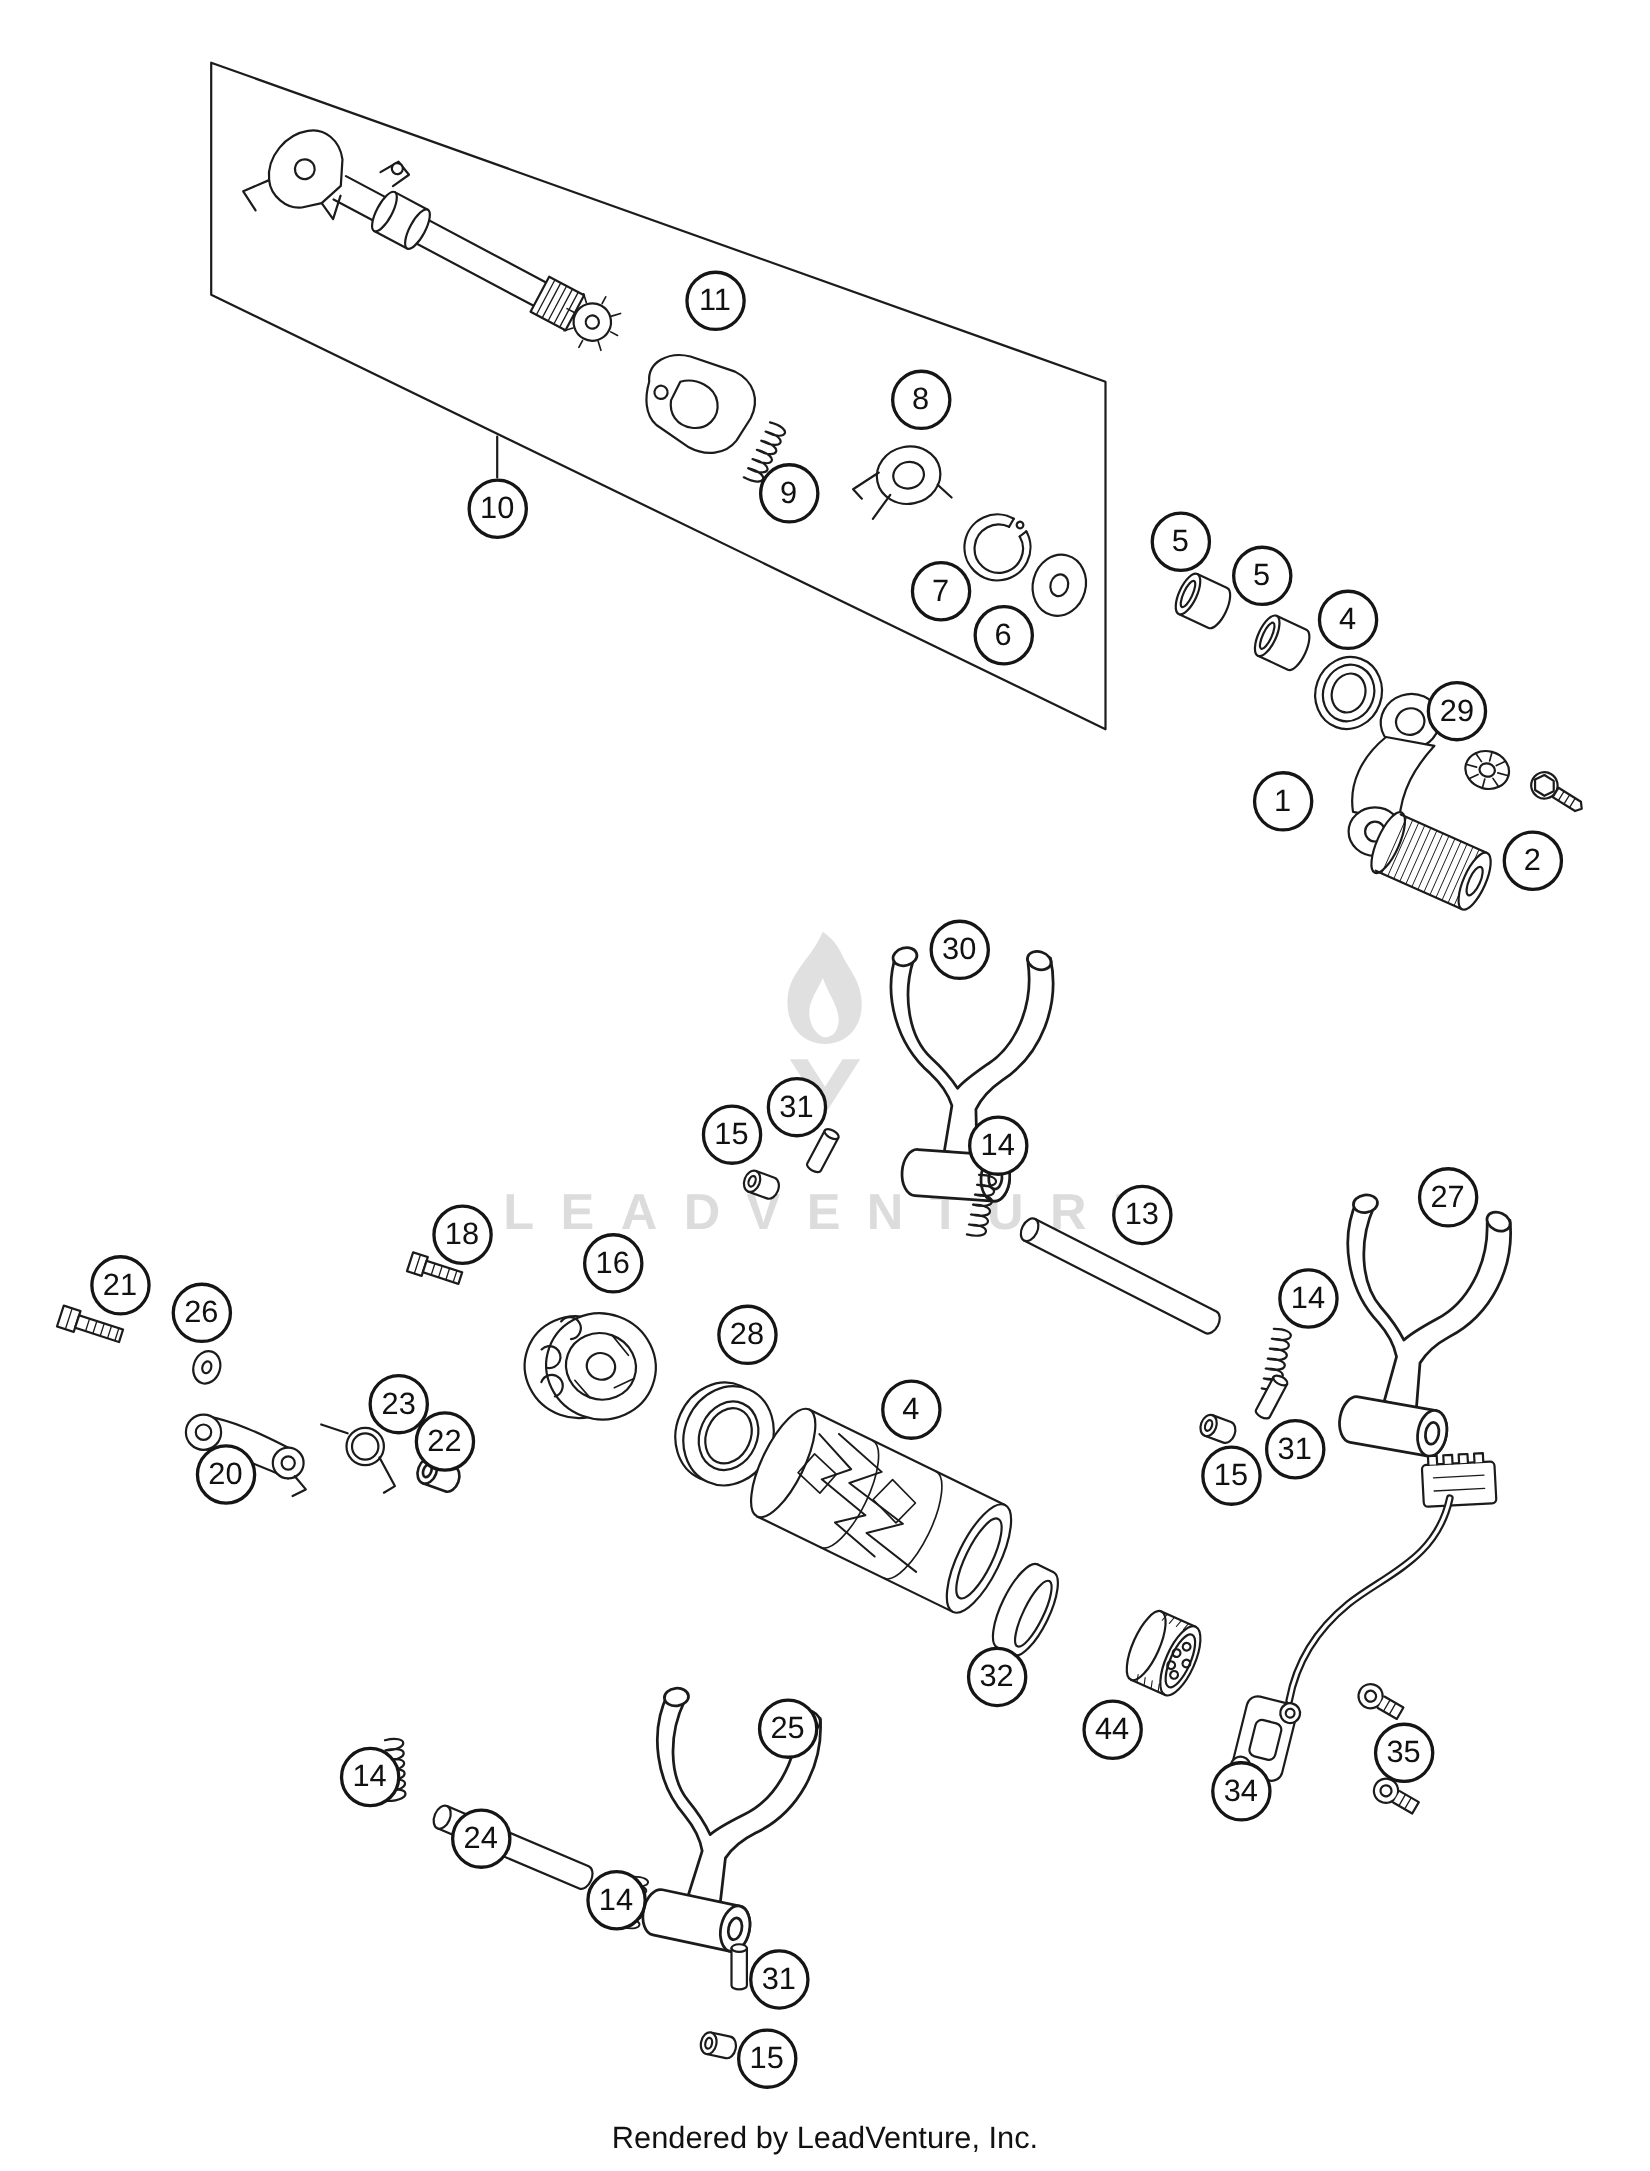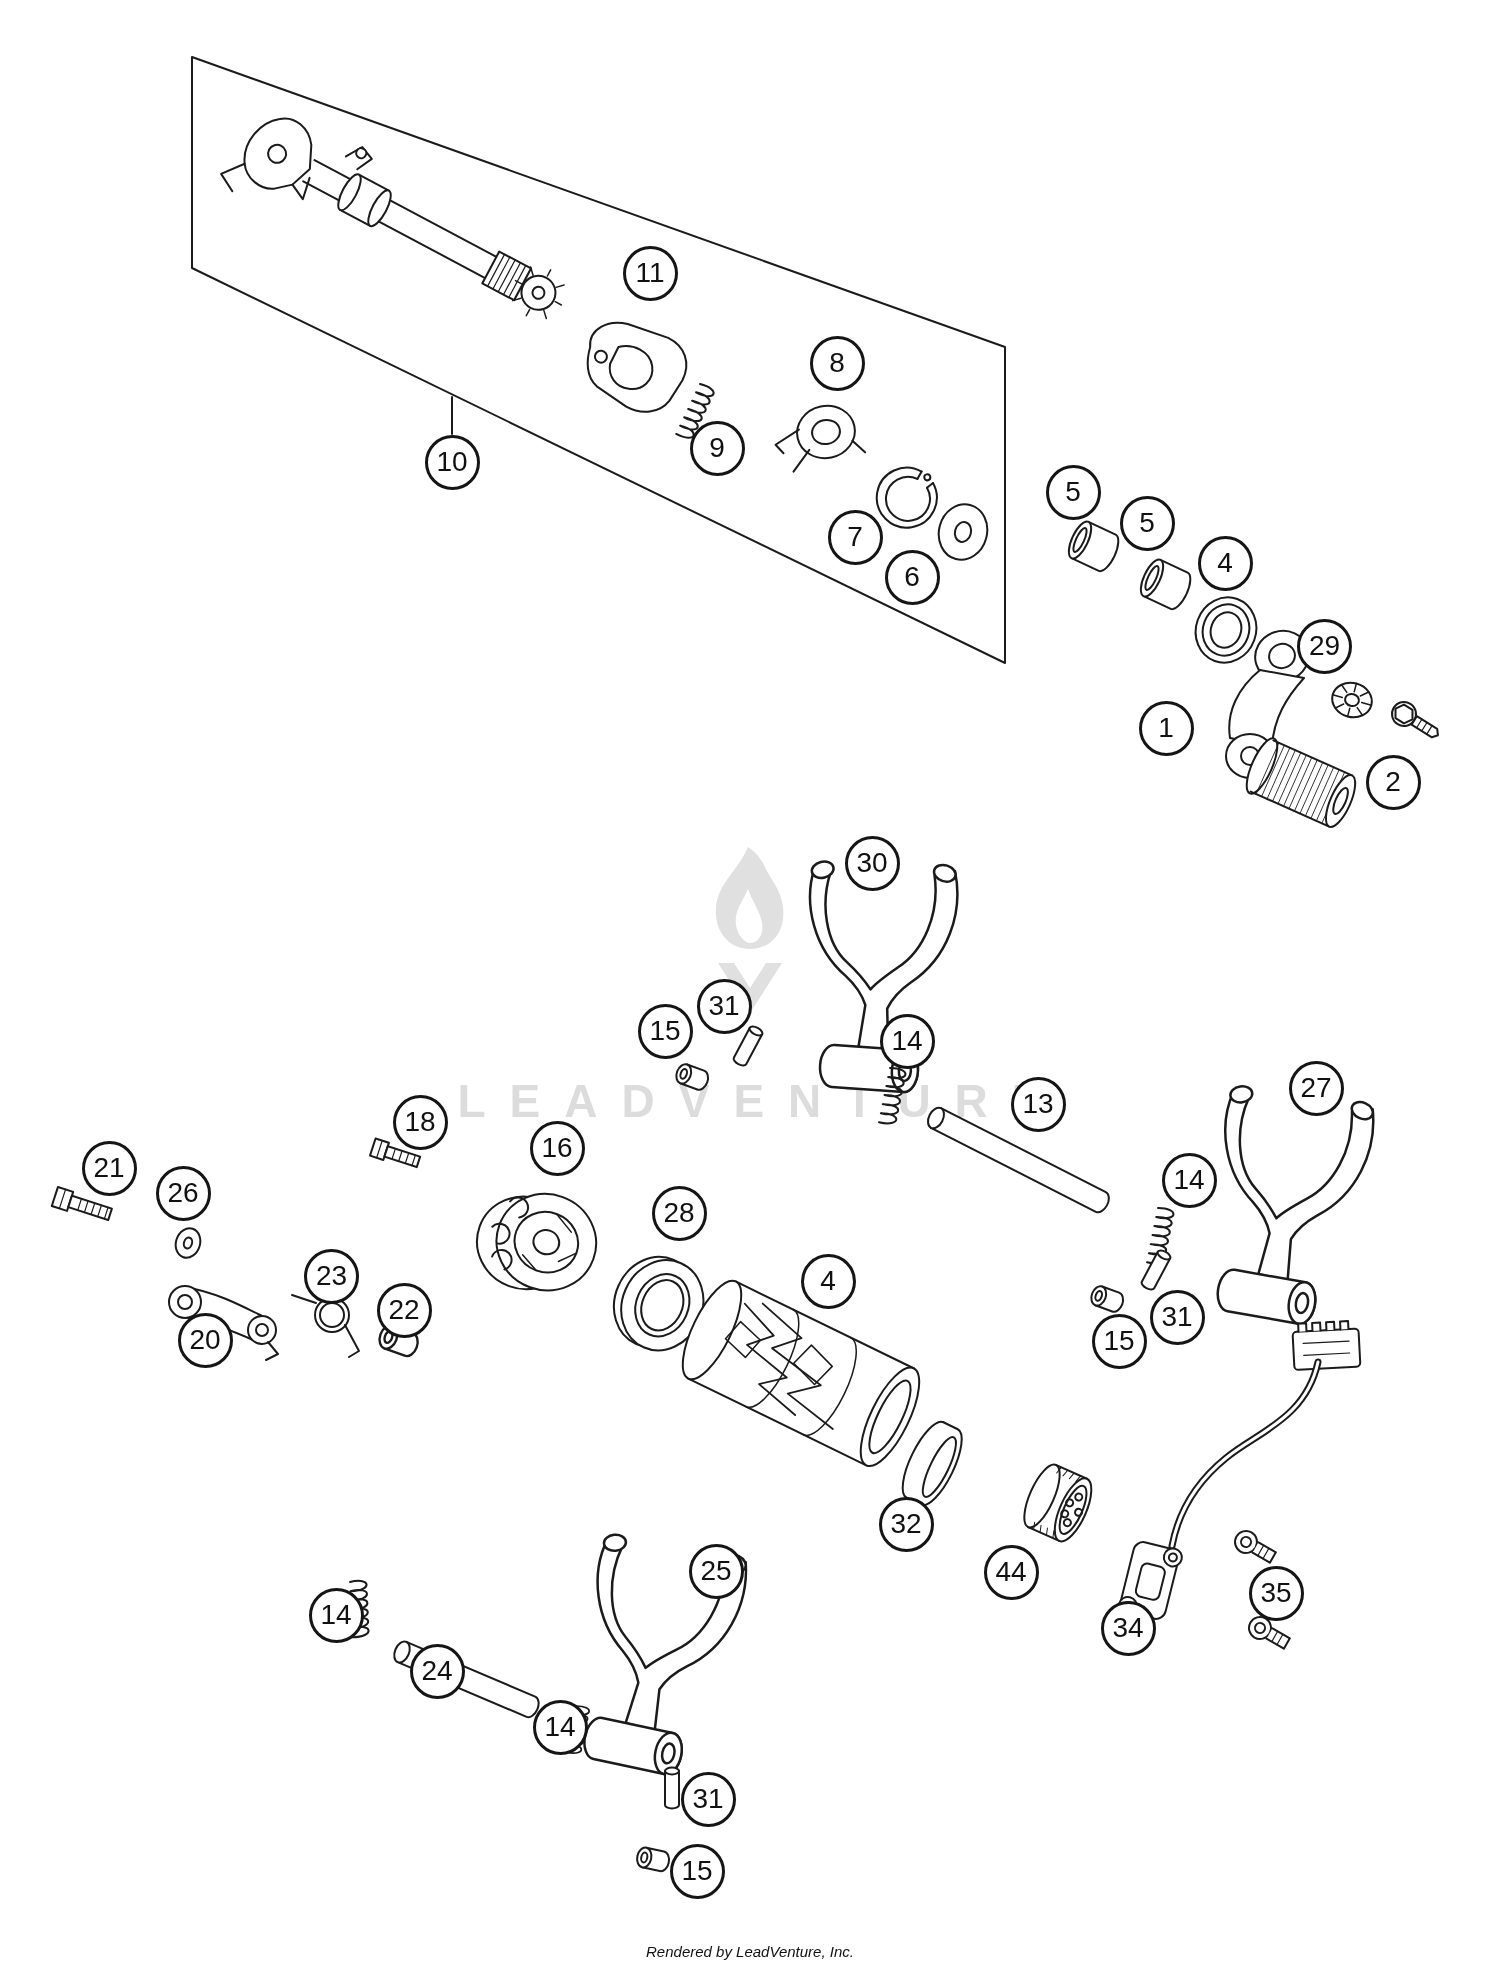--- a/index.html
+++ b/index.html
@@ -58,24 +58,23 @@
     font-size: 28px;
     line-height: 1;
     cursor: pointer;
   }
   .footer {
     position: absolute;
     bottom: 14px;
     left: 0;
     width: 100%;
     text-align: center;
-    font-size: 15px;
+    font-size: 28px;
     color: #111111;
     z-index: 3;
-    font-style: italic;
   }
 </style>
 </head>
 <body>
 
 <div class="page">
 
   <div class="watermark-flame">
     <svg width="124" height="185" viewBox="0 0 124 185">
       <path d="M60,2 C50,26 30,38 28,62 C26,88 42,104 62,104 C82,104 98,88 95,62 C93,44 82,34 76,20 C72,12 66,6 60,2 Z
@@ -380,21 +379,21 @@
       <div class="callout" style="left: 637.5px; top: 1003.5px;">15</div>
       <div class="callout" style="left: 879.5px; top: 1013.5px;">14</div>
       <div class="callout" style="left: 1010.5px; top: 1076.5px;">13</div>
       <div class="callout" style="left: 1288.5px; top: 1060.5px;">27</div>
       <div class="callout" style="left: 392.5px; top: 1094.5px;">18</div>
       <div class="callout" style="left: 529.5px; top: 1120.5px;">16</div>
       <div class="callout" style="left: 81.5px; top: 1140.5px;">21</div>
       <div class="callout" style="left: 155.5px; top: 1165.5px;">26</div>
       <div class="callout" style="left: 651.5px; top: 1185.5px;">28</div>
       <div class="callout" style="left: 1161.5px; top: 1152.5px;">14</div>
-      <div class="callout" style="left: 304px; top: 1248.5px;">23</div>
+      <div class="callout" style="left: 335px; top: 1248.5px;">23</div>
       <div class="callout" style="left: 376.5px; top: 1282.5px;">22</div>
       <div class="callout" style="left: 177.5px; top: 1312.5px;">20</div>
       <div class="callout" style="left: 800.5px; top: 1253.5px;">4</div>
       <div class="callout" style="left: 1149.5px; top: 1289.5px;">31</div>
       <div class="callout" style="left: 1091.5px; top: 1313.5px;">15</div>
       <div class="callout" style="left: 878.5px; top: 1496.5px;">32</div>
       <div class="callout" style="left: 983.5px; top: 1544.5px;">44</div>
       <div class="callout" style="left: 688.5px; top: 1543.5px;">25</div>
       <div class="callout" style="left: 308.5px; top: 1587.5px;">14</div>
       <div class="callout" style="left: 409.5px; top: 1643.5px;">24</div>

